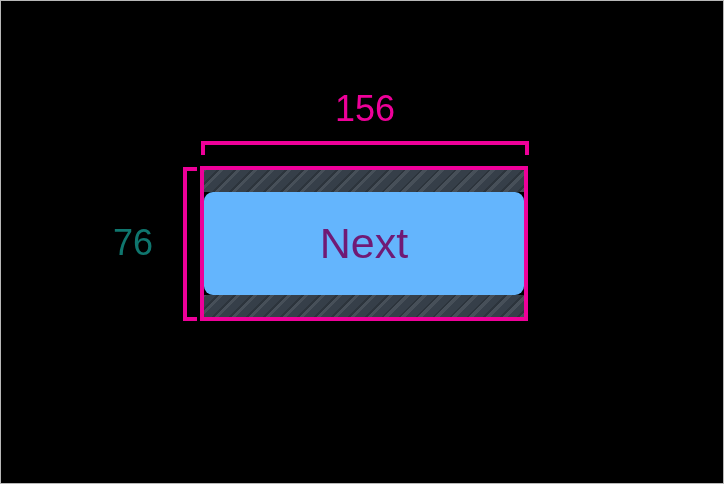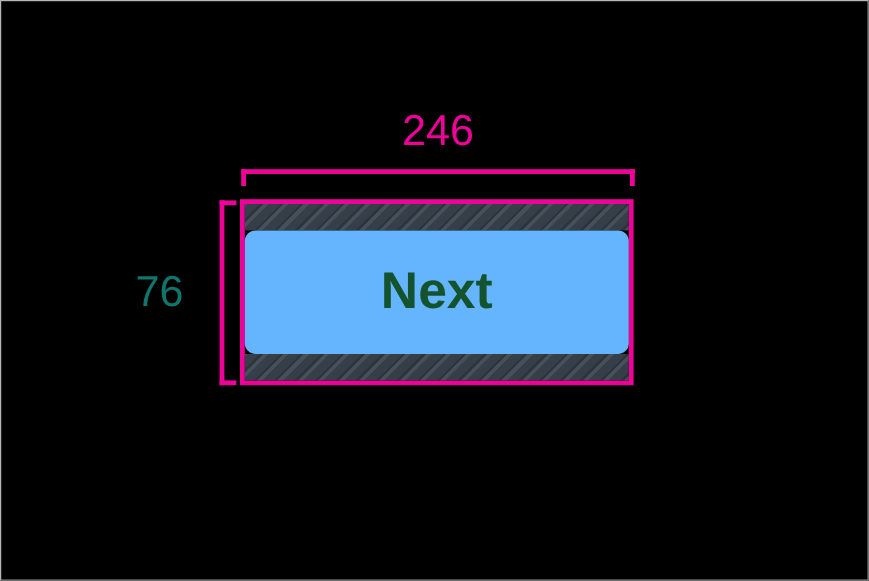--- a/index.html
+++ b/index.html
@@ -50,24 +50,24 @@
   }
   #button-surface {
     flex: 1 1 auto;
     background: #64b5fd;
     border-radius: 9px;
     display: flex;
     align-items: center;
     justify-content: center;
   }
   #button-label {
-    color: #14532d;
+    color: #701a75;
     font-family: "Liberation Sans", sans-serif;
     font-size: 43px;
-    font-weight: bold;
+    font-weight: normal;
     letter-spacing: 0px;
     line-height: 1;
     user-select: none;
   }
 
   
   #width-dim {
     position: absolute;
     left: 200px;
     top: 140px;
@@ -143,21 +143,21 @@
 </head>
 <body>
 
 <div id="screen">
 
   <div id="width-dim">
     <div class="bar"></div>
     <div class="tick left"></div>
     <div class="tick right"></div>
   </div>
-  <div id="width-label">246</div>
+  <div id="width-label">156</div>
 
   <div id="height-dim">
     <div class="bar"></div>
     <div class="tick top"></div>
     <div class="tick bottom"></div>
   </div>
   <div id="height-label">76</div>
 
   <div id="element-frame">
     <div id="element-inner">

